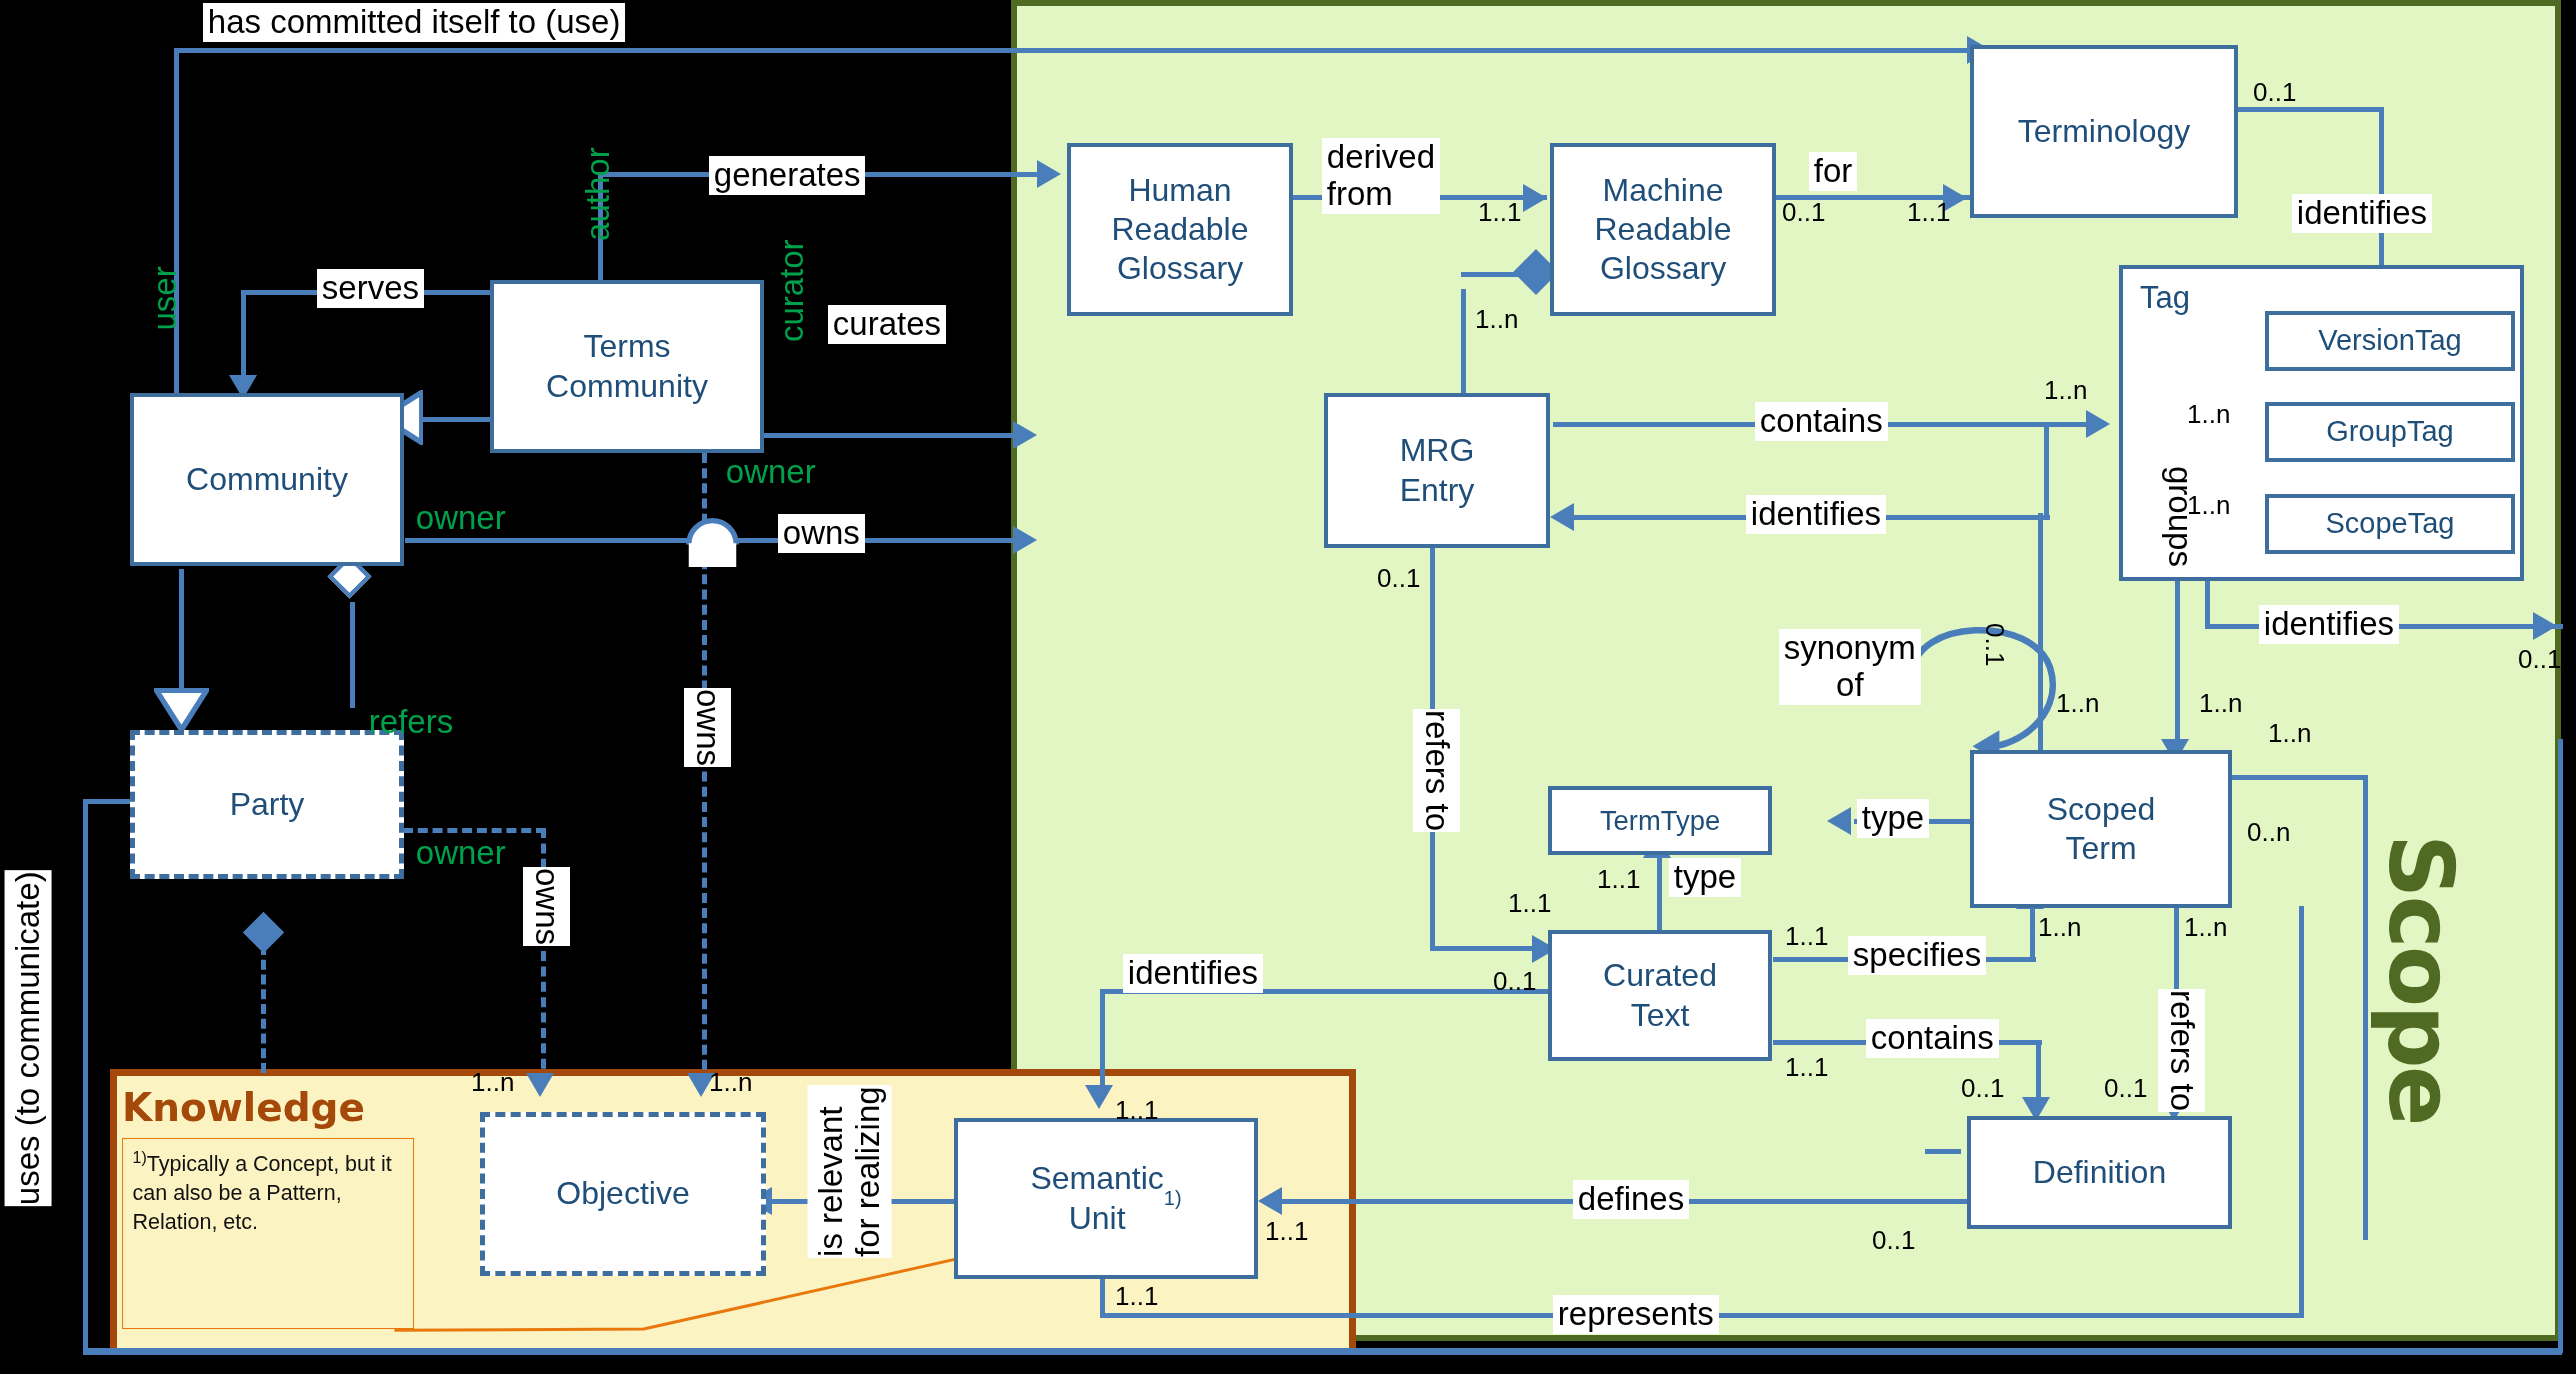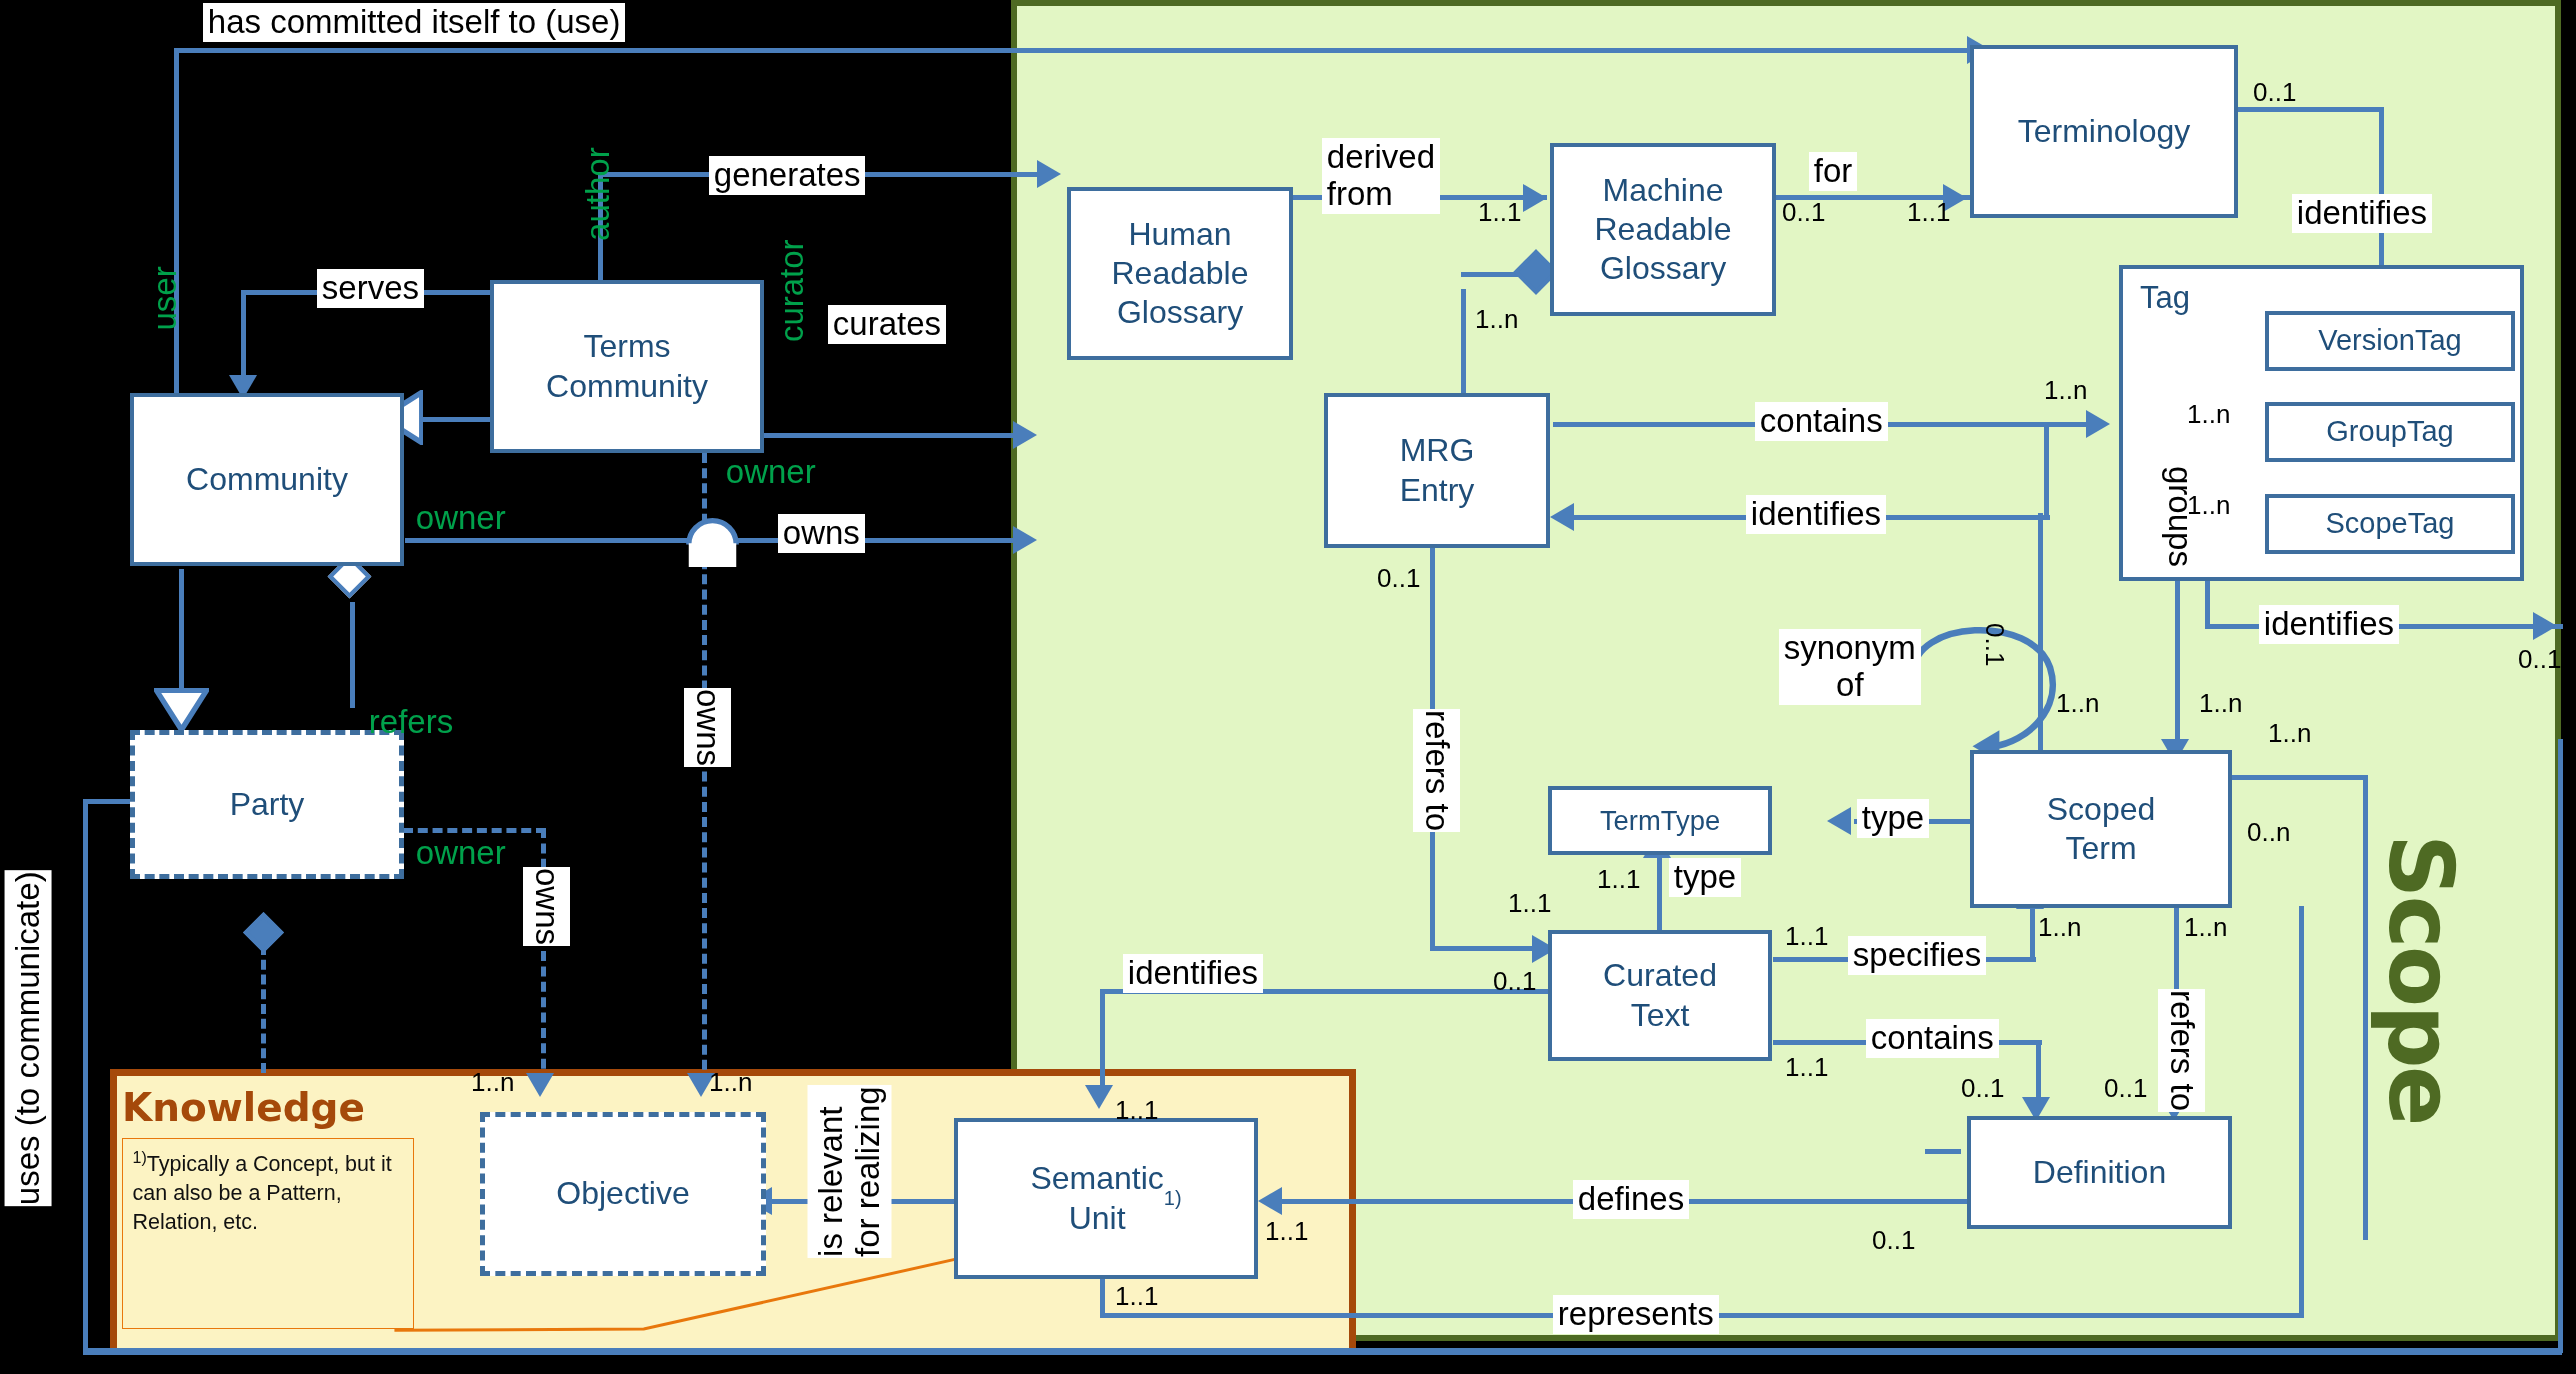--- a/index.html
+++ b/index.html
@@ -276,21 +276,21 @@
   </div>
 
   <div class="cls dashed" style="left:130px;top:730px;width:274px;height:149px;">
     <span>Party</span>
   </div>
 
   <div class="cls dashed" style="left:480px;top:1112px;width:286px;height:164px;">
     <span>Objective</span>
   </div>
 
-  <div class="cls" style="left:1067px;top:143px;width:226px;height:173px;white-space:pre-line;margin-top:44px;">
+  <div class="cls" style="left:1067px;top:143px;width:226px;height:173px;white-space:pre-line;">
     <span>Human
 Readable
 Glossary</span>
   </div>
 
   <div class="cls" style="left:1550px;top:143px;width:226px;height:173px;white-space:pre-line;">
     <span>Machine
 Readable
 Glossary</span>
   </div>

